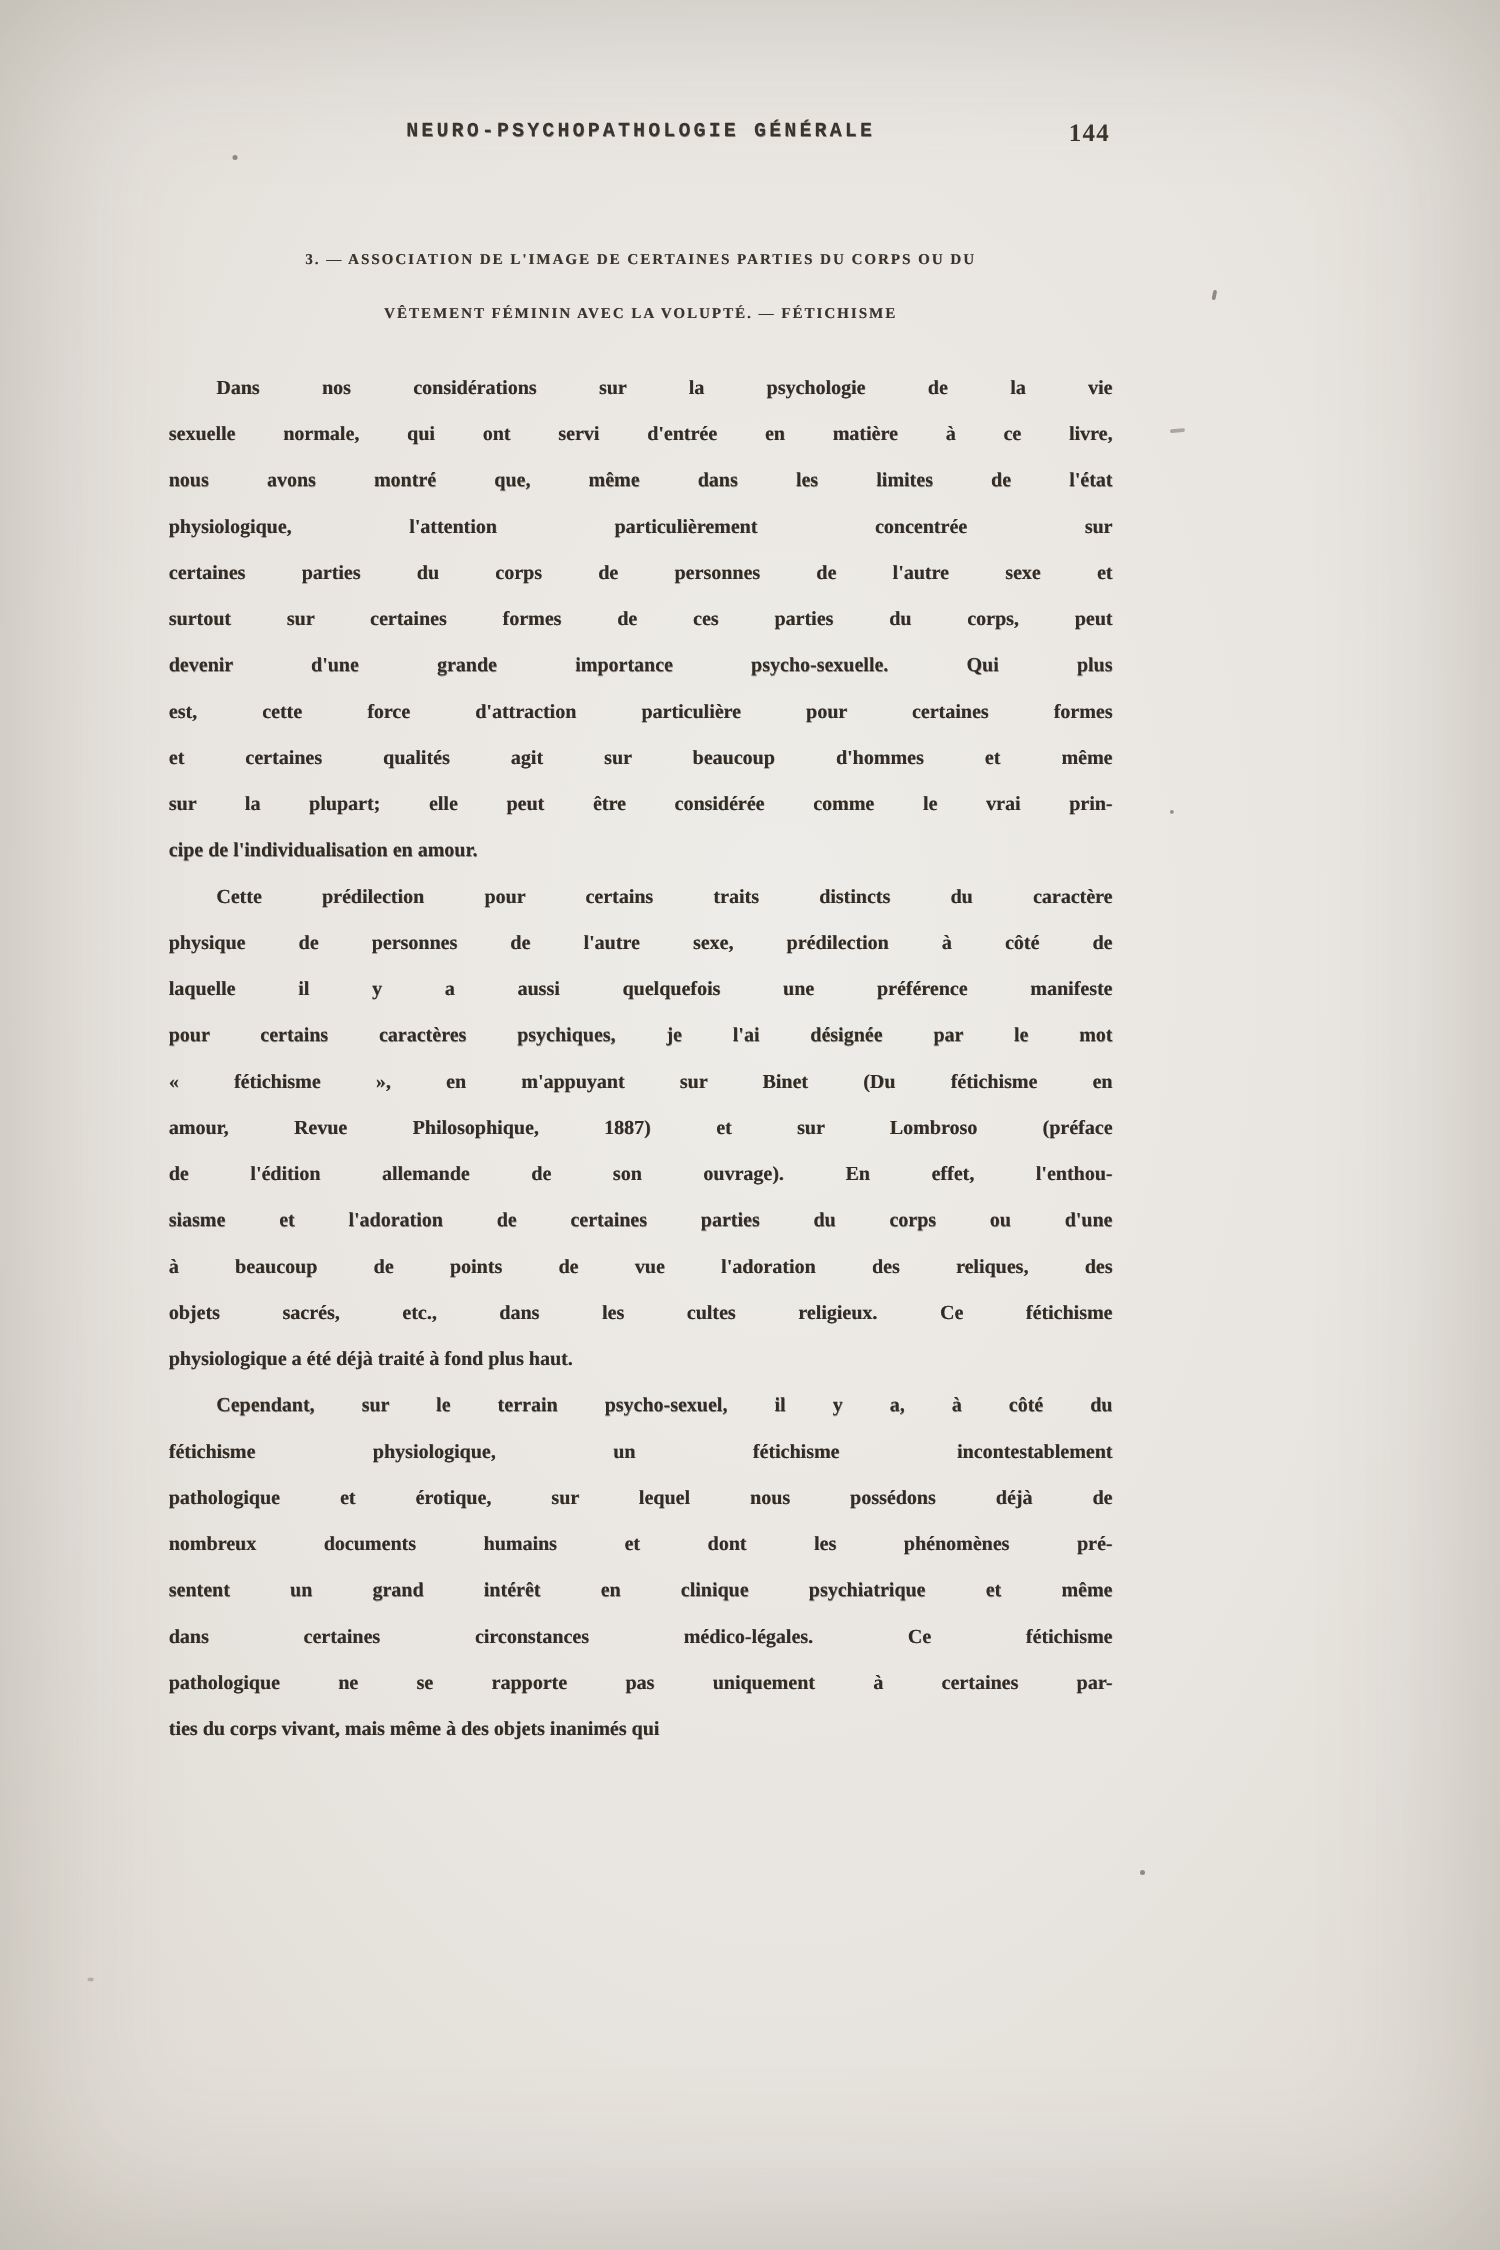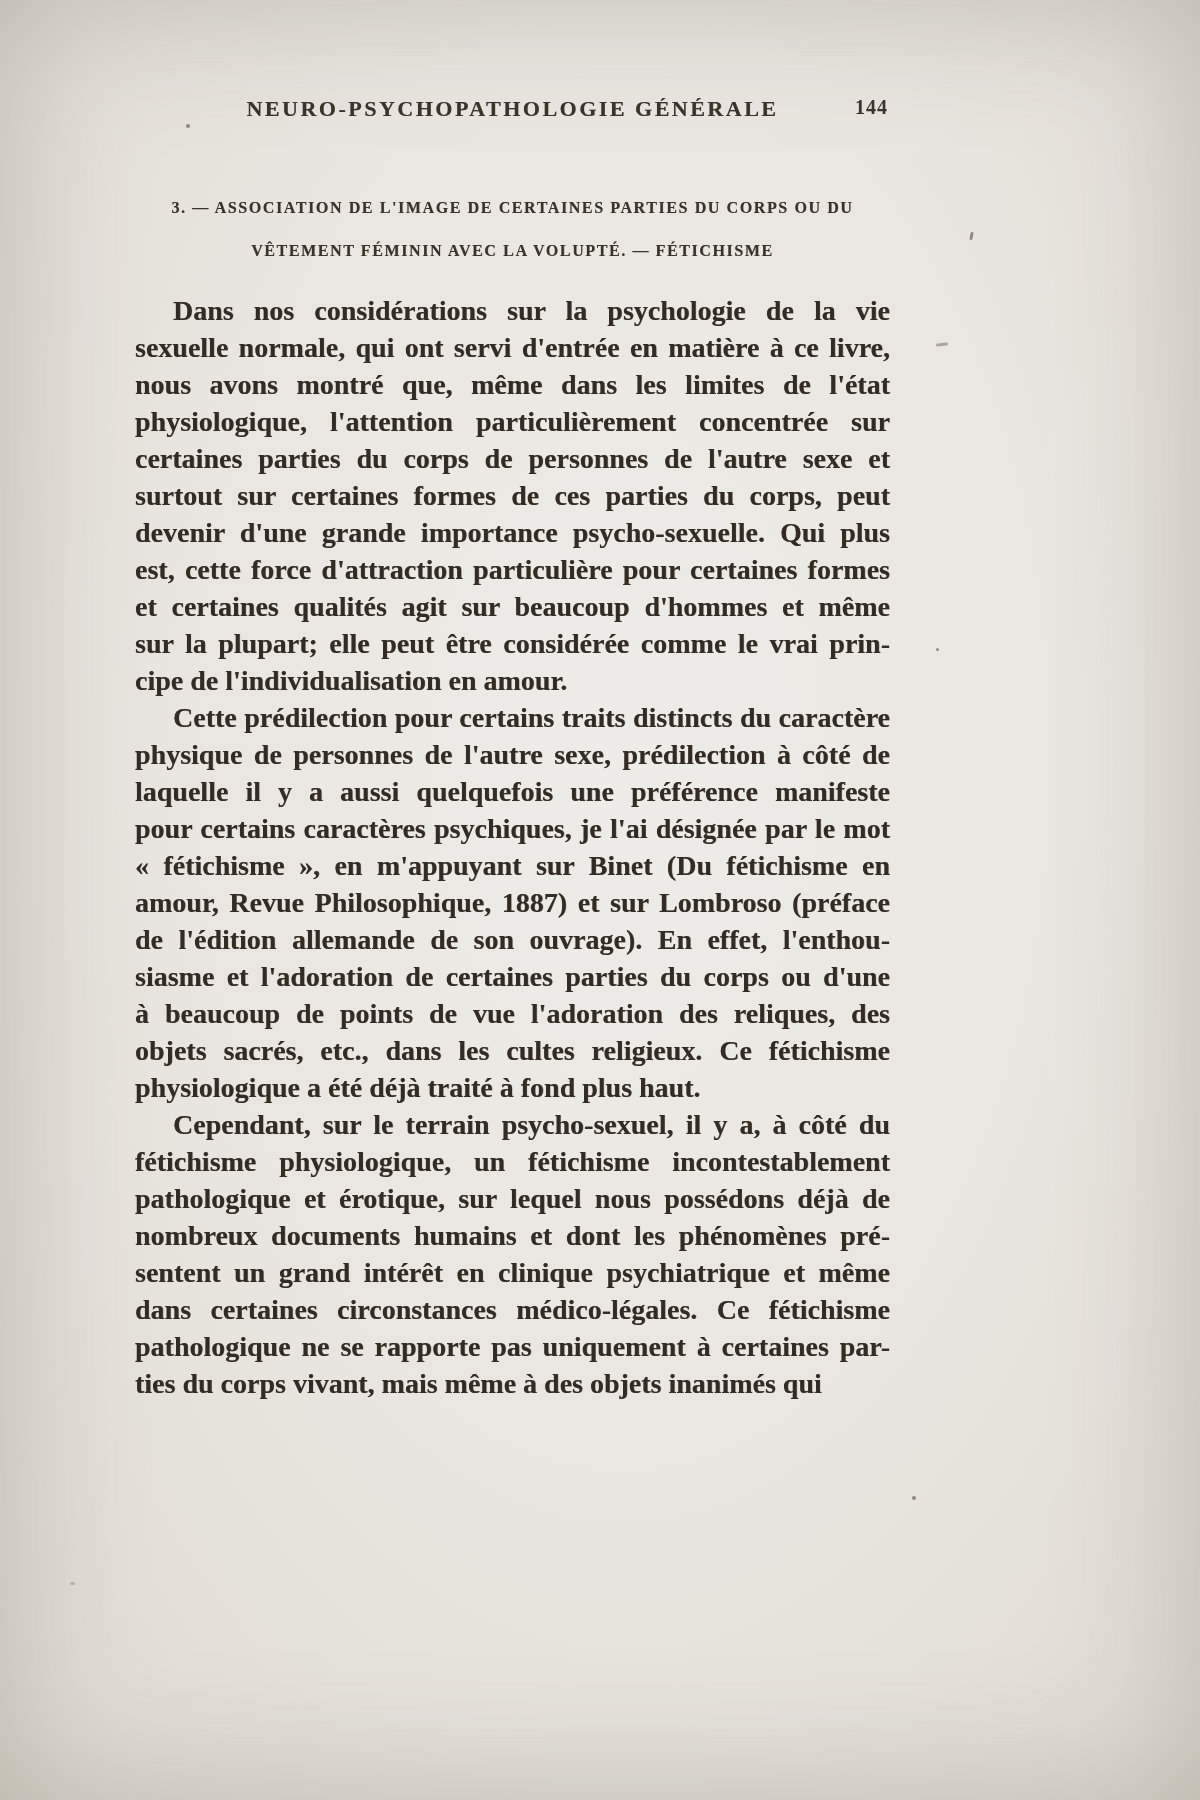--- a/index.html
+++ b/index.html
@@ -22,57 +22,58 @@
     position: absolute;
     top: 96px;
     left: 135px;
     width: 755px;
     height: 30px;
   }
   .running-header .title {
     display: block;
     text-align: center;
     font-weight: bold;
-    font-size: 22px;
+    font-size: 16px;
     letter-spacing: 2.5px;
     color: #3b342b;
     text-shadow: 0.3px 0.3px 0.3px rgba(55,48,38,0.55);
+    font-family: Liberation Mono, monospace;
   }
   .running-header .pagenum {
     position: absolute;
     right: 2px;
     top: 0;
     font-weight: bold;
     font-size: 20px;
     letter-spacing: 1px;
     color: #3b342b;
   }
 
   
   .section-heading {
     position: absolute;
     top: 186px;
     left: 135px;
     width: 755px;
     text-align: center;
     font-weight: bold;
-    font-size: 16px;
+    font-size: 12px;
     letter-spacing: 1.6px;
     line-height: 43px;
     color: #3a332a;
     text-shadow: 0.3px 0.3px 0.3px rgba(55,48,38,0.5);
   }
 
   
   .body-text {
     position: absolute;
     top: 292px;
     left: 135px;
     width: 755px;
-    font-size: 28px;
+    font-size: 16px;
     font-weight: bold;
     line-height: 37px;
     color: #322c24;
     text-shadow: 0.35px 0.35px 0.3px rgba(50,44,36,0.5);
   }
   .para { margin: 0; }
   .line {
     text-align: justify;
     text-align-last: justify;
   }

